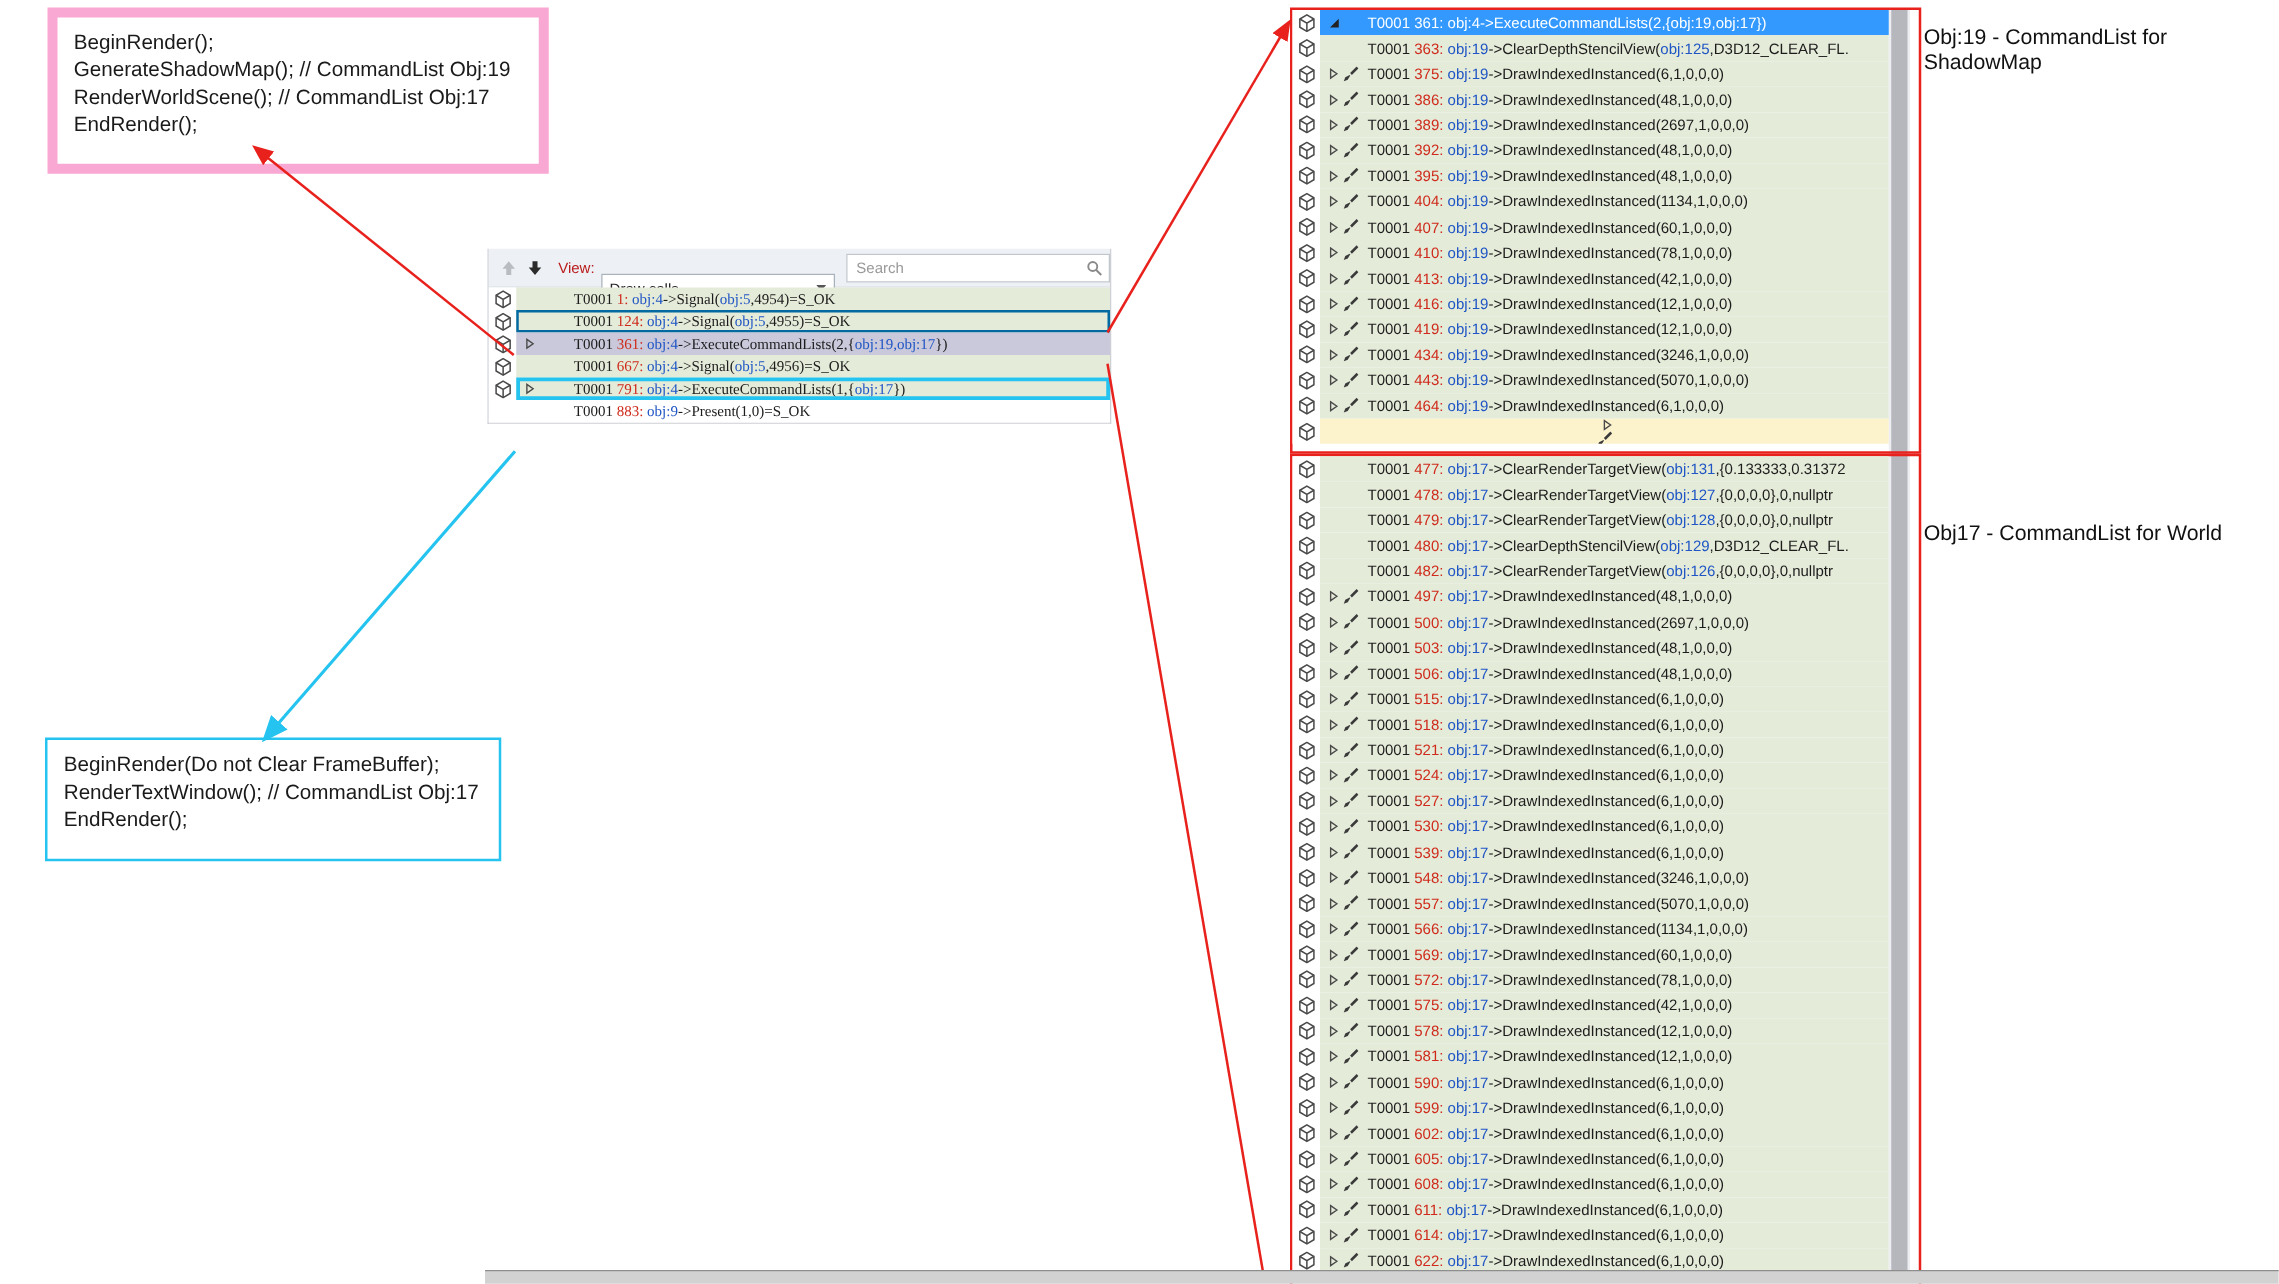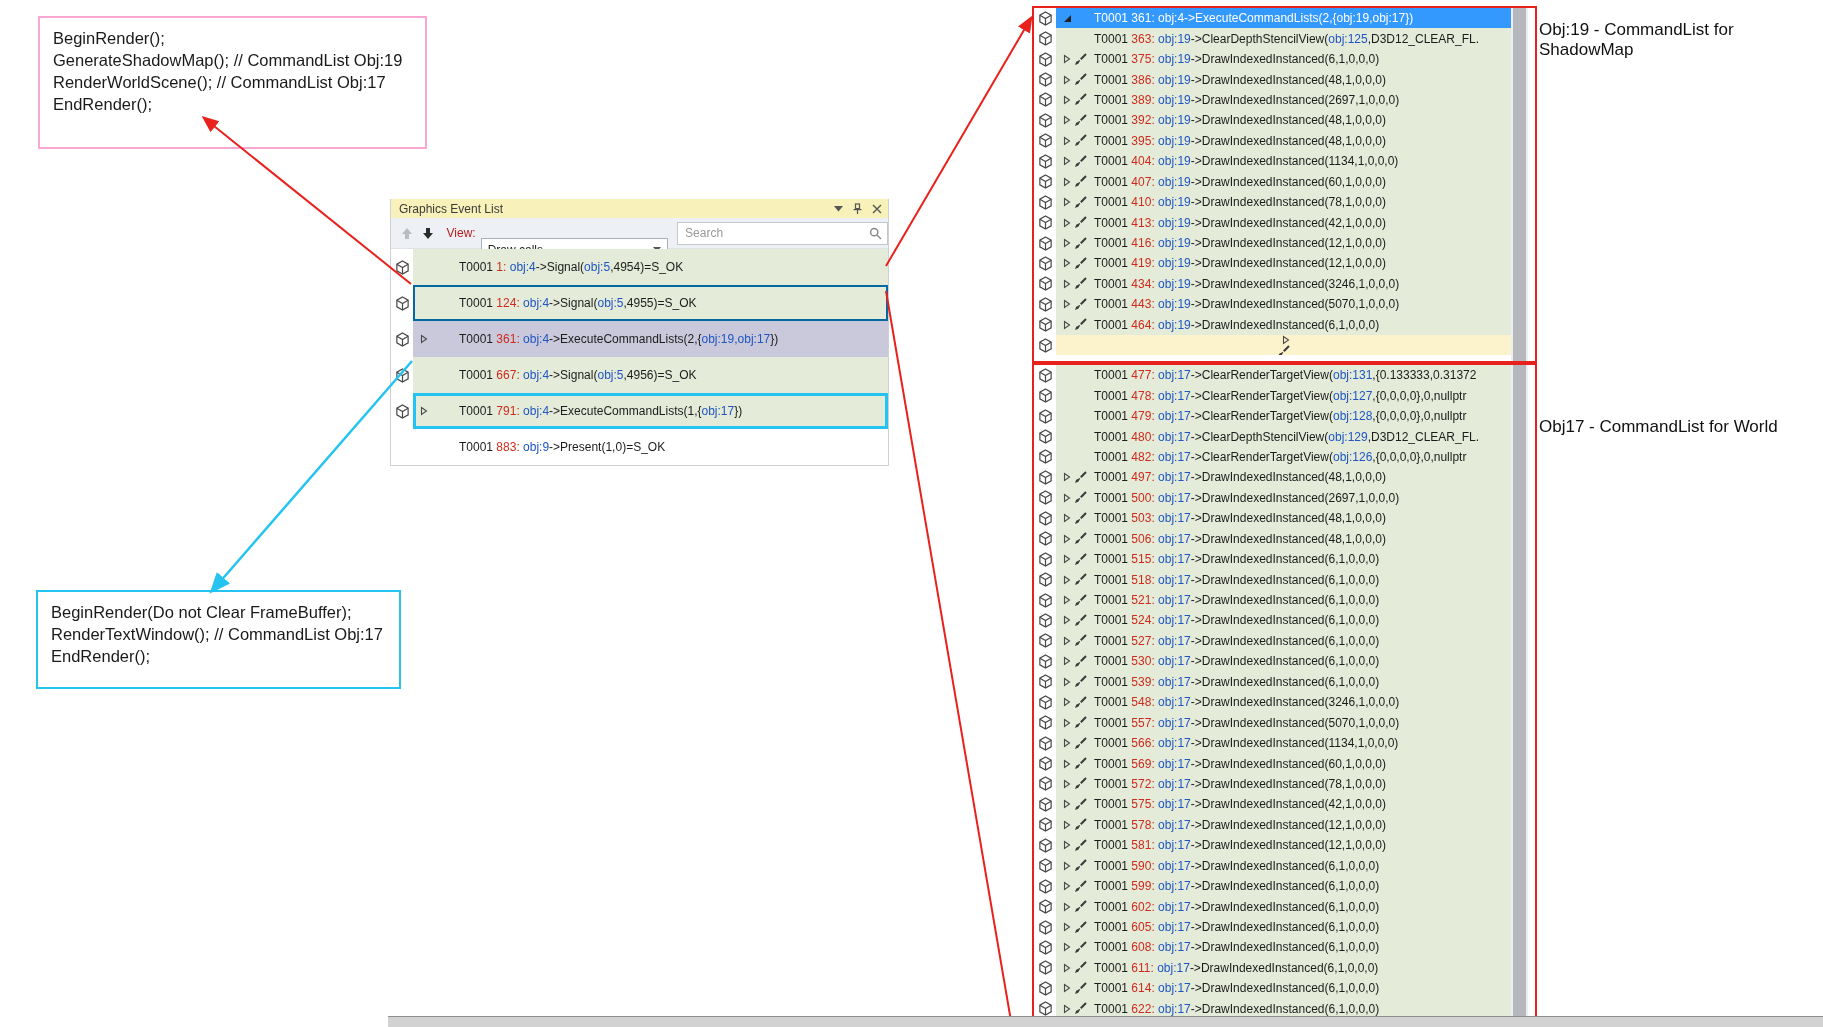--- a/index.html
+++ b/index.html
@@ -1,42 +1,42 @@
 <!DOCTYPE html>
 <html><head>
 <meta charset="utf-8">
 <style>
   html,body{margin:0;padding:0;}
   body{width:1823px;height:1027px;position:relative;background:#fff;
        font-family:"Liberation Sans",sans-serif;overflow:hidden;}
 
   
   .ann-box{position:absolute;background:#fff;font-size:16.5px;color:#1a1a1a;line-height:22px;}
-  #shadow-note{left:38px;top:16px;width:372px;height:104px;border:2px solid #f9a8d4;padding:9px 0 16px 13px;}
+  #shadow-note{left:38px;top:6px;width:372px;height:104px;border:8px solid #f9a8d4;padding:9px 0 4px 13px;}
   #text-note{left:36px;top:590px;width:348px;height:86px;border:2px solid #25c3ef;padding:9px 0 0 13px;}
   .side-label{position:absolute;font-size:17px;color:#111;}
   #label-shadowmap{left:1539px;top:20px;}
   #label-world{left:1539px;top:417px;}
 
   
   #gel{position:absolute;left:390px;top:199px;width:497px;border:1px solid #cdd0d5;border-top:none;background:#fff;}
   #gel-title{height:19px;background:#f8f1b9;display:flex;align-items:center;font-size:12px;color:#3a3a3a;padding:0 6px 0 8px;}
   #gel-title .t{flex:1;}
   #gel-title .ticon{margin-left:9px;display:flex;align-items:center;cursor:default;}
   #gel-toolbar{height:30px;background:#edf0f4;display:flex;align-items:center;padding-left:8px;border-bottom:1px solid #dfe2e6;}
   .navarrow{width:16px;display:flex;justify-content:center;margin-right:5px;}
   #view-label{font-size:12px;color:#b91c1c;margin:0 5px 0 6px;}
   #view-dropdown{width:176px;height:21px;background:#fff;border:1px solid #a9b1bb;display:flex;align-items:center;justify-content:space-between;padding:0 6px;font-size:12px;color:#222;margin-top:33px;}
   #searchbox{margin-left:9px;width:202px;height:21px;background:#fff;border:1px solid #c2c7cd;display:flex;align-items:center;padding:0 5px;}
   #searchbox input{border:none;outline:none;flex:1;font-size:12px;color:#333;font-family:"Liberation Sans",sans-serif;background:transparent;}
   #searchbox input::placeholder{color:#999;}
 
   
   .row{display:flex;align-items:stretch;border-radius:10px;}
-  #gel-rows .row{height:36px;}
+  #gel-rows .row{height:18px;font-family:Liberation Serif, serif;}
   .rp-rows .row{height:20.45px;}
   .gutter{width:22px;flex:none;display:flex;align-items:center;justify-content:center;background:#fff;}
   .rowcontent{flex:1;min-width:0;display:flex;align-items:center;overflow:hidden;white-space:nowrap;padding-left:4px;}
   .expander{width:14px;flex:none;display:flex;align-items:center;justify-content:center;}
   .brush{width:18px;flex:none;display:flex;align-items:center;}
   .rowtext{font-size:12px;white-space:pre;}
   #gel-rows .rowtext{margin-left:28px;}
   .rp-rows .rowtext{margin-left:2px;}
   .c-k{color:#1c1c1c;} .c-r{color:#cf2a1b;} .c-b{color:#1f55c4;} .c-w{color:#ffffff;}
   .bg-green{background:#e4ebd9;} .bg-white{background:#fff;}
@@ -69,40 +69,20 @@
 <div class="ann-box" id="text-note">
   <div>BeginRender(Do not Clear FrameBuffer);</div>
   <div>RenderTextWindow(); // CommandList Obj:17</div>
   <div>EndRender();</div>
 </div>
 
 <div class="side-label" id="label-shadowmap">Obj:19 - CommandList for ShadowMap</div>
 <div class="side-label" id="label-world">Obj17 - CommandList for World</div>
 
 <div id="gel">
-  <div id="gel-title">
-    <span class="t">Graphics Event List</span>
-    <span class="ticon">
-      <svg width="9" height="6">
-          <path d="M0 0 L9 0 L4.5 5.5 Z" fill="#555"></path>
-        </svg>
-    </span>
-    <span class="ticon">
-      <svg width="11" height="12" viewBox="0 0 11 12">
-          <rect x="3.5" y="1" width="4" height="4.6" fill="none" stroke="#555" stroke-width="1.2"></rect>
-          <line x1="1.5" y1="6.6" x2="9.5" y2="6.6" stroke="#555" stroke-width="1.2"></line>
-          <line x1="5.5" y1="6.6" x2="5.5" y2="11" stroke="#555" stroke-width="1.2"></line>
-        </svg>
-    </span>
-    <span class="ticon">
-      <svg width="10" height="10">
-          <path d="M1 1 L9 9 M9 1 L1 9" stroke="#555" stroke-width="1.4"></path>
-        </svg>
-    </span>
-  </div>
   <div id="gel-toolbar">
     <span class="navarrow">
       <svg width="12" height="13" viewBox="0 0 12 13">
           <path d="M6 1 L11 7 H8 V12 H4 V7 H1 Z" fill="#b9bdc2"></path>
         </svg>
     </span>
     <span class="navarrow">
       <svg width="12" height="13" viewBox="0 0 12 13">
           <path d="M6 12 L1 6 H4 V1 H8 V6 H11 Z" fill="#2b2b2b"></path>
         </svg>

